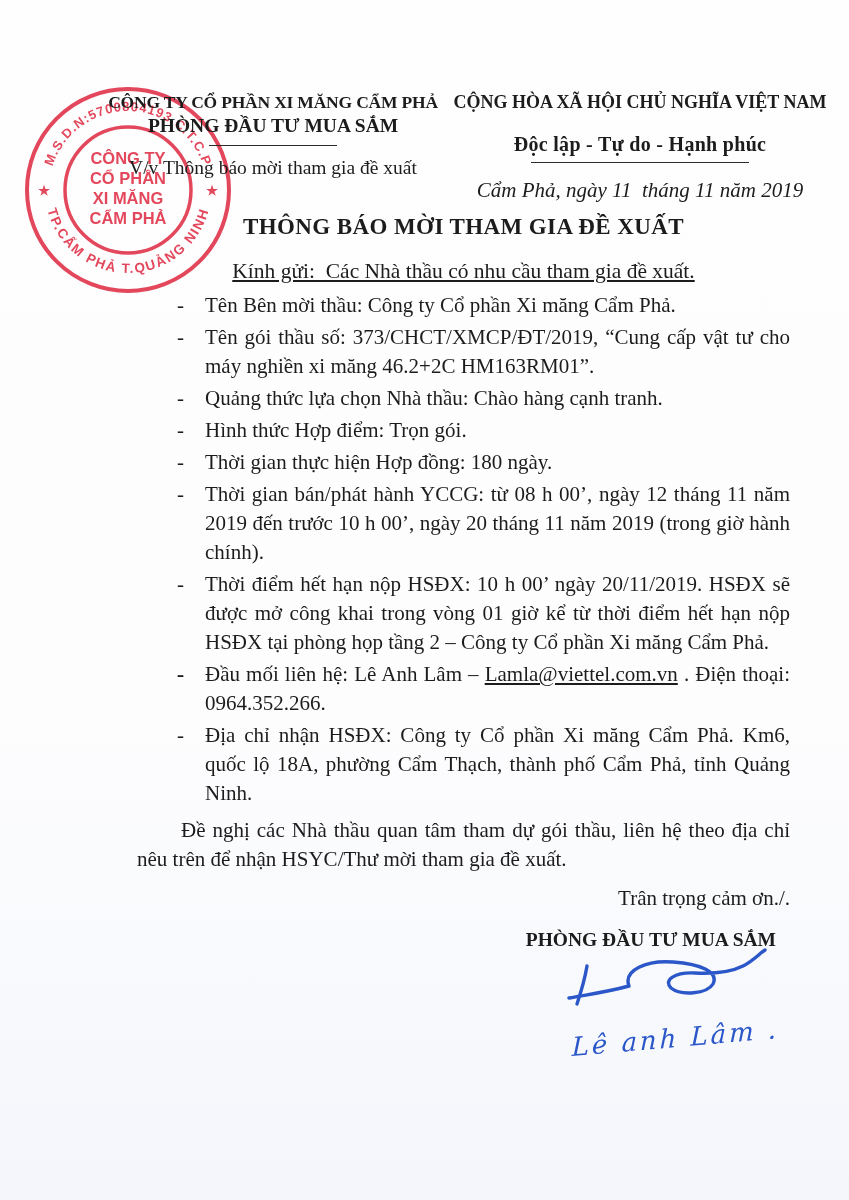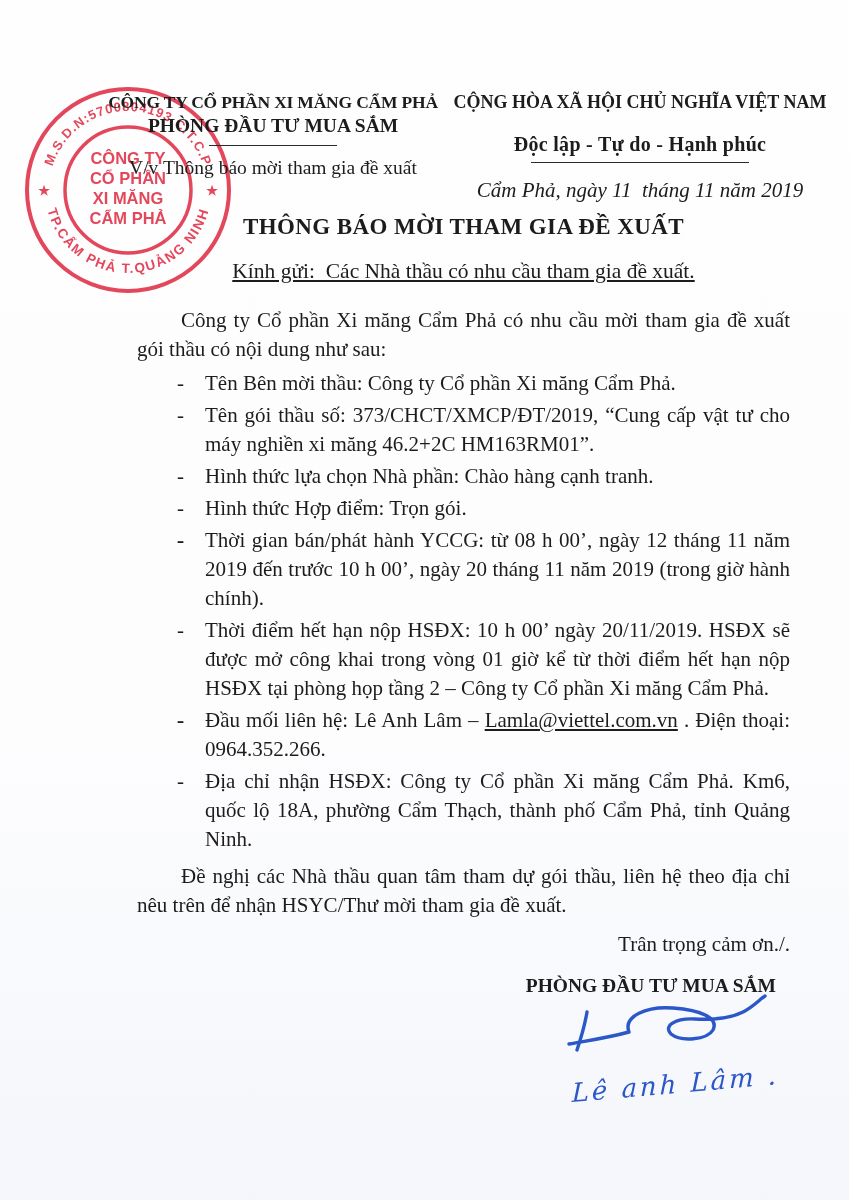--- a/index.html
+++ b/index.html
@@ -92,28 +92,27 @@
     <div class="h-nation">CỘNG HÒA XÃ HỘI CHỦ NGHĨA VIỆT NAM</div>
     <div class="h-motto">Độc lập - Tự do - Hạnh phúc</div>
     <div class="rule rule-right"></div>
     <div class="h-date">Cẩm Phả, ngày 11  tháng 11 năm 2019</div>
   </div>
 
   <div class="bodytxt">
     <div class="title">THÔNG BÁO MỜI THAM GIA ĐỀ XUẤT</div>
     <div class="salutation">Kính gửi:  Các Nhà thầu có nhu cầu tham gia đề xuất.</div>
 
-    <p class="para indent intro">Công ty Cổ phần Xi măng Cẩm Phả có nhu cầu mời tham gia đề xuất gói thầu có nội dung như sau:</p>
 
     <ul class="items">
       <li><span class="mark">-</span><span>Tên Bên mời thầu: Công ty Cổ phần Xi măng Cẩm Phả.</span></li>
       <li><span class="mark">-</span><span>Tên gói thầu số: 373/CHCT/XMCP/ĐT/2019, “Cung cấp vật tư cho máy nghiền xi măng 46.2+2C HM163RM01”.</span></li>
-      <li><span class="mark">-</span><span>Hình thức lựa chọn Nhà phần: Chào hàng cạnh tranh.</span></li>
+      <li><span class="mark">-</span><span>Quảng thức lựa chọn Nhà thầu: Chào hàng cạnh tranh.</span></li>
       <li><span class="mark">-</span><span>Hình thức Hợp điểm: Trọn gói.</span></li>
-      <li><span class="mark">-</span></li>
+      <li><span class="mark">-</span><span>Thời gian thực hiện Hợp đồng: 180 ngày.</span></li>
       <li><span class="mark">-</span><span>Thời gian bán/phát hành YCCG: từ 08 h 00’, ngày 12 tháng 11 năm 2019 đến trước 10 h 00’, ngày 20 tháng 11 năm 2019 (trong giờ hành chính).</span></li>
       <li><span class="mark">-</span><span>Thời điểm hết hạn nộp HSĐX: 10 h 00’ ngày 20/11/2019. HSĐX sẽ được mở công khai trong vòng 01 giờ kể từ thời điểm hết hạn nộp HSĐX tại phòng họp tầng 2 – Công ty Cổ phần Xi măng Cẩm Phả.</span></li>
       <li><span class="mark">-</span></li>
       <li><span class="mark">-</span><span>Đầu mối liên hệ: Lê Anh Lâm – </span><a class="email">Lamla@viettel.com.vn</a><span> . Điện thoại: 0964.352.266.</span></li>
       <li><span class="mark">-</span><span>Địa chỉ nhận HSĐX: Công ty Cổ phần Xi măng Cẩm Phả. Km6, quốc lộ 18A, phường Cẩm Thạch, thành phố Cẩm Phả, tỉnh Quảng Ninh.</span></li>
     </ul>
 
     <p class="para indent closing">Đề nghị các Nhà thầu quan tâm tham dự gói thầu, liên hệ theo địa chỉ nêu trên để nhận HSYC/Thư mời tham gia đề xuất.</p>
     <p class="para indent thanks">Trân trọng cảm ơn./.</p>
 

